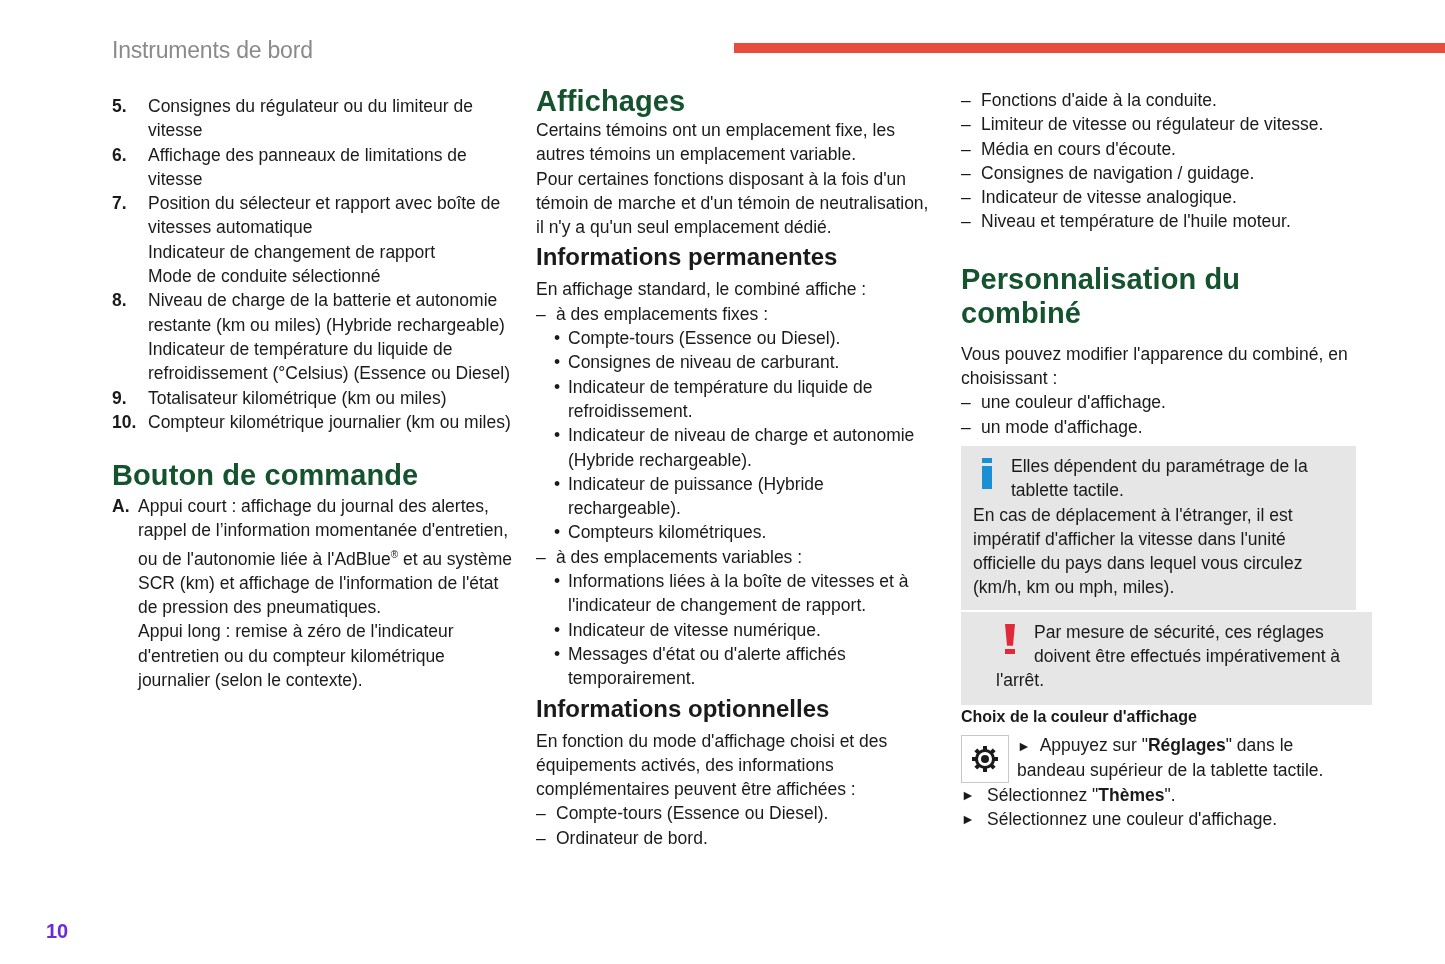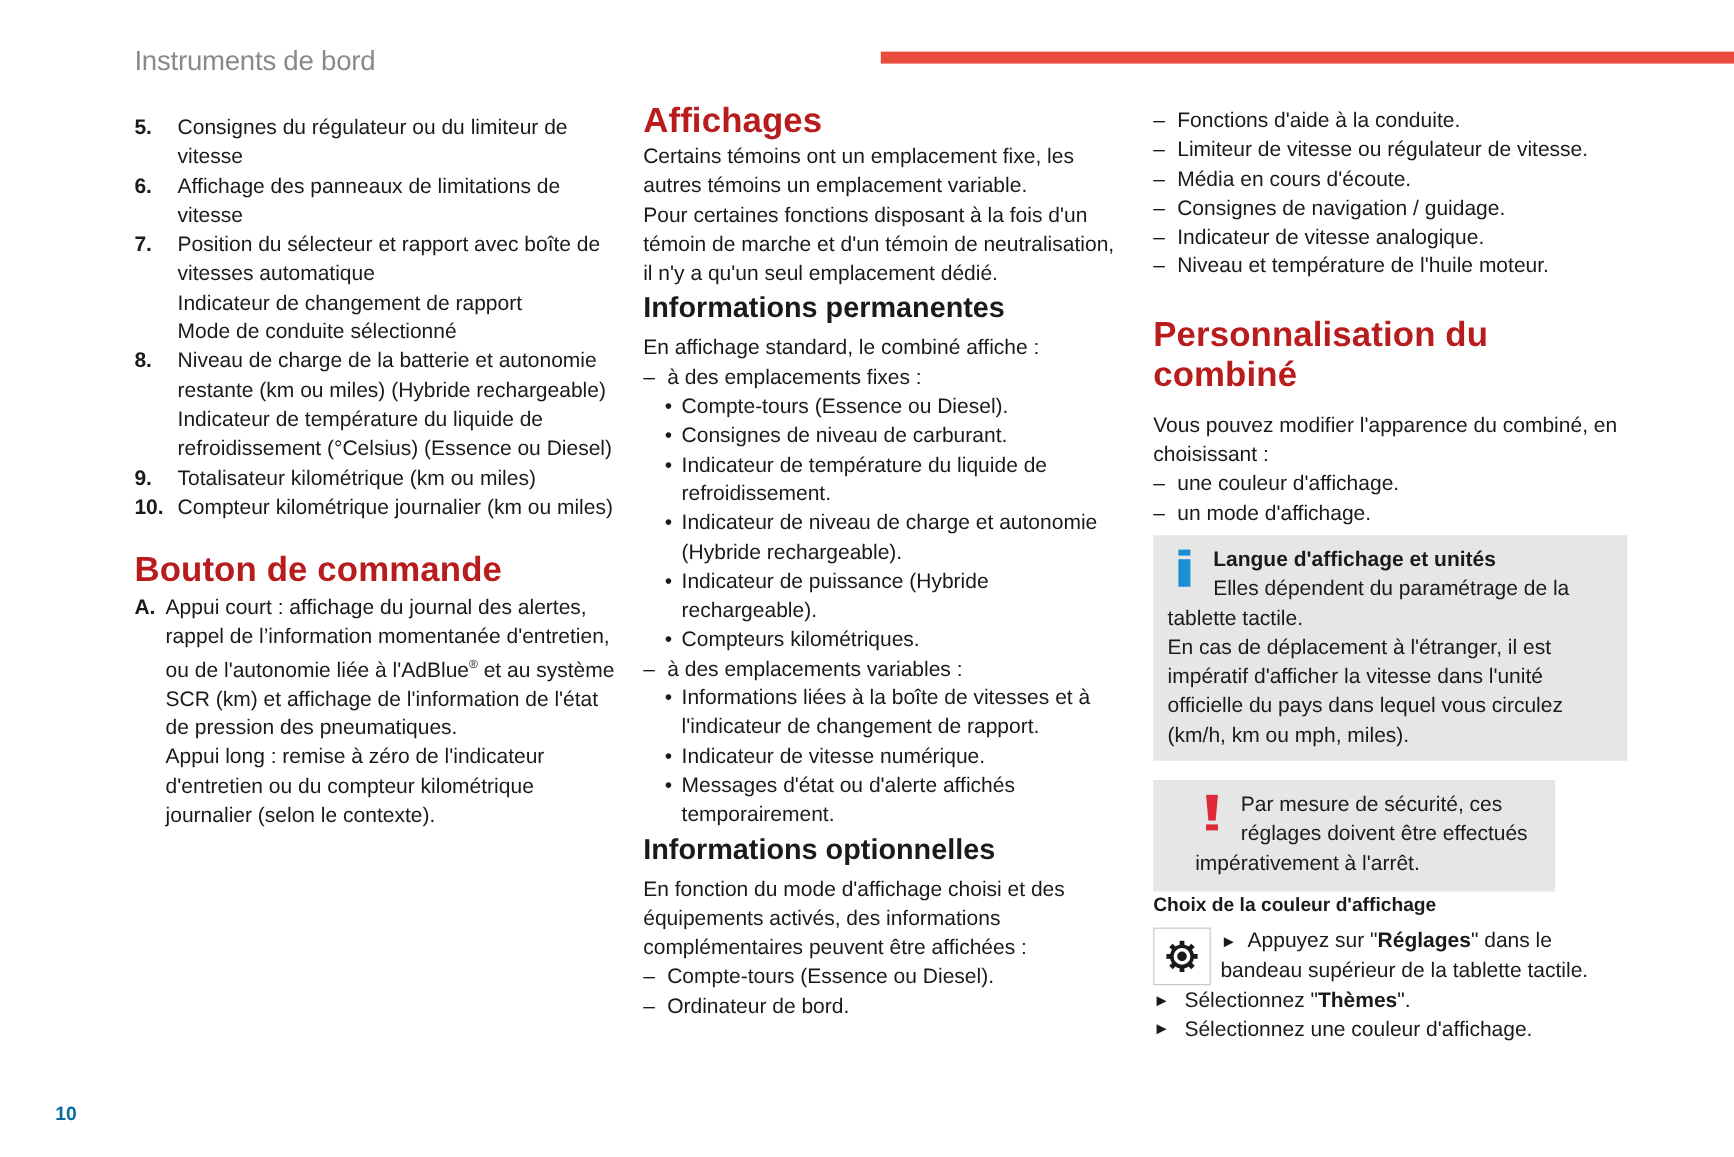--- a/index.html
+++ b/index.html
@@ -1,33 +1,33 @@
 <!DOCTYPE html>
 <html><head>
 <meta charset="utf-8">
 <style>
   * { box-sizing: border-box; margin: 0; padding: 0; }
   html, body { width: 1445px; height: 964px; background: #ffffff; overflow: hidden; }
   body { position: relative; font-family: "Liberation Sans", sans-serif; color: #1a1a1a; }
 
   .running-head { position: absolute; left: 112px; top: 37px; font-size: 23px; color: #8a8a8a; letter-spacing: -0.2px; }
   .accent-bar { position: absolute; left: 734px; top: 43px; width: 711px; height: 10px; background: #e84c3d; }
-  .page-number { position: absolute; left: 46px; top: 920px; font-size: 16px; font-weight: bold; color: #0369a1; }
+  .page-number { position: absolute; left: 46px; top: 920px; font-size: 20px; font-weight: bold; color: #6d28d9; }
 
   .col { position: absolute; font-size: 17.5px; line-height: 24.3px; color: #1a1a1a; }
   .col1 { left: 112px; top: 94px; width: 400px; }
   .col2 { left: 536px; top: 84px; width: 400px; }
   .col3 { left: 961px; top: 88px; width: 400px; }
 
   .num-item { display: flex; }
   .num-item .num { width: 36px; flex: none; font-weight: bold; }
   .num-item .txt { flex: 1; }
   .num-item.wide .num { width: 26px; }
 
-  h2.sec { font-size: 29px; font-weight: bold; line-height: 34px; color: #b91c1c; letter-spacing: 0.1px; }
+  h2.sec { font-size: 29px; font-weight: bold; line-height: 34px; color: #14532d; letter-spacing: 0.1px; }
   h3.sub { font-size: 24px; font-weight: bold; line-height: 24px; }
 
   .dash-item { display: flex; }
   .dash-item .mark { width: 20px; flex: none; }
   .bullet-item { display: flex; padding-left: 18px; }
   .bullet-item .mark { width: 14px; flex: none; }
 
   .note { background: #e6e6e6; position: relative; padding: 8px 12px 10px 12px; }
   .note .ico-wrap { float: left; width: 38px; height: 48px; position: relative; }
   .info-i { position: absolute; left: 9px; top: 4px; width: 10px; }
@@ -192,26 +192,25 @@
       <span>un mode d'affichage.</span>
     </div>
 
   <div class="note" style="margin-top:7px; width:395px;">
     <div class="ico-wrap">
       <div class="info-i">
           <div class="dot"></div>
           <div class="stem"></div>
         </div>
     </div>
-    <div class="bold">Langue d'affichage et unités</div>
     <div>Elles dépendent du paramétrage de la tablette tactile.</div>
     <div>En cas de déplacement à l'étranger, il est impératif d'afficher la vitesse dans l'unité officielle du pays dans lequel vous circulez (km/h, km ou mph, miles).</div>
   </div>
 
-  <div class="note" style="margin-top:16px; width:335px; padding-bottom:12px;padding-left:35px;">
+  <div class="note" style="margin-top:2px; width:411px; padding-bottom:12px;padding-left:35px;">
     <div class="ico-wrap">
       <div class="warn-bang">
           <div class="bar"></div>
           <div class="dot"></div>
         </div>
     </div>
     <div>Par mesure de sécurité, ces réglages doivent être effectués impérativement à l'arrêt.</div>
   </div>
 
   <h3 class="sub" style="font-size:16px;">Choix de la couleur d'affichage</h3>

